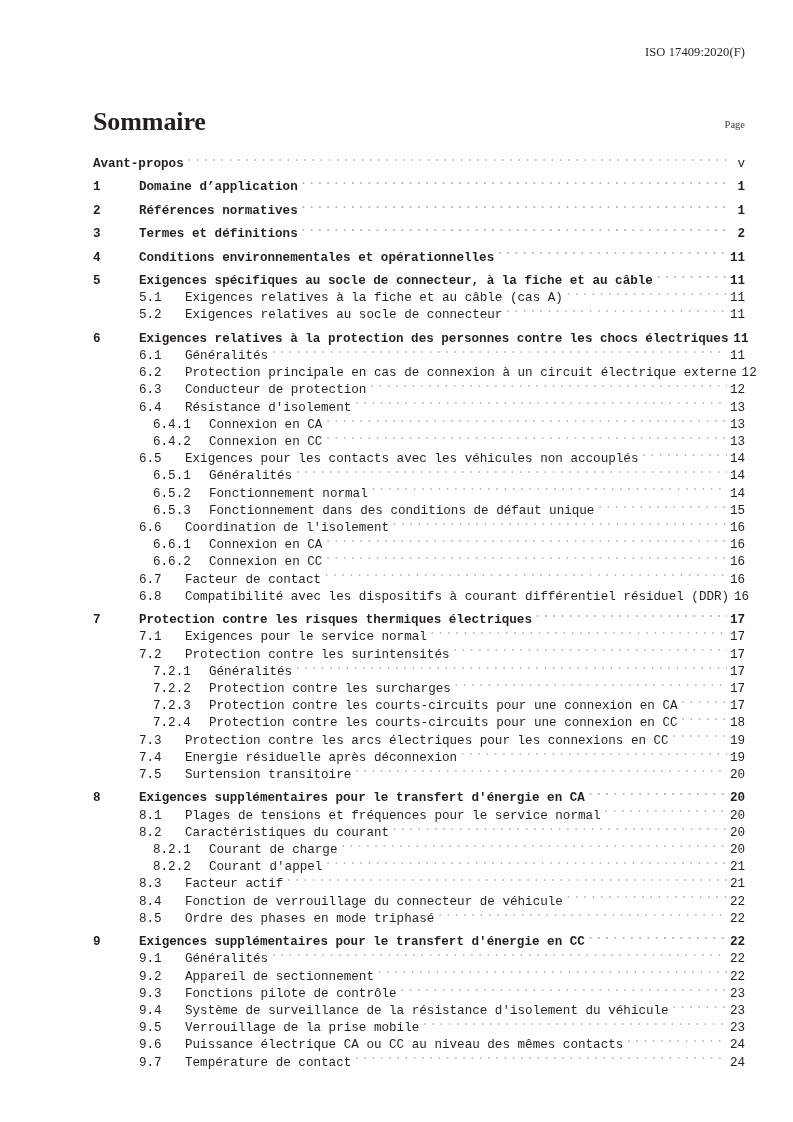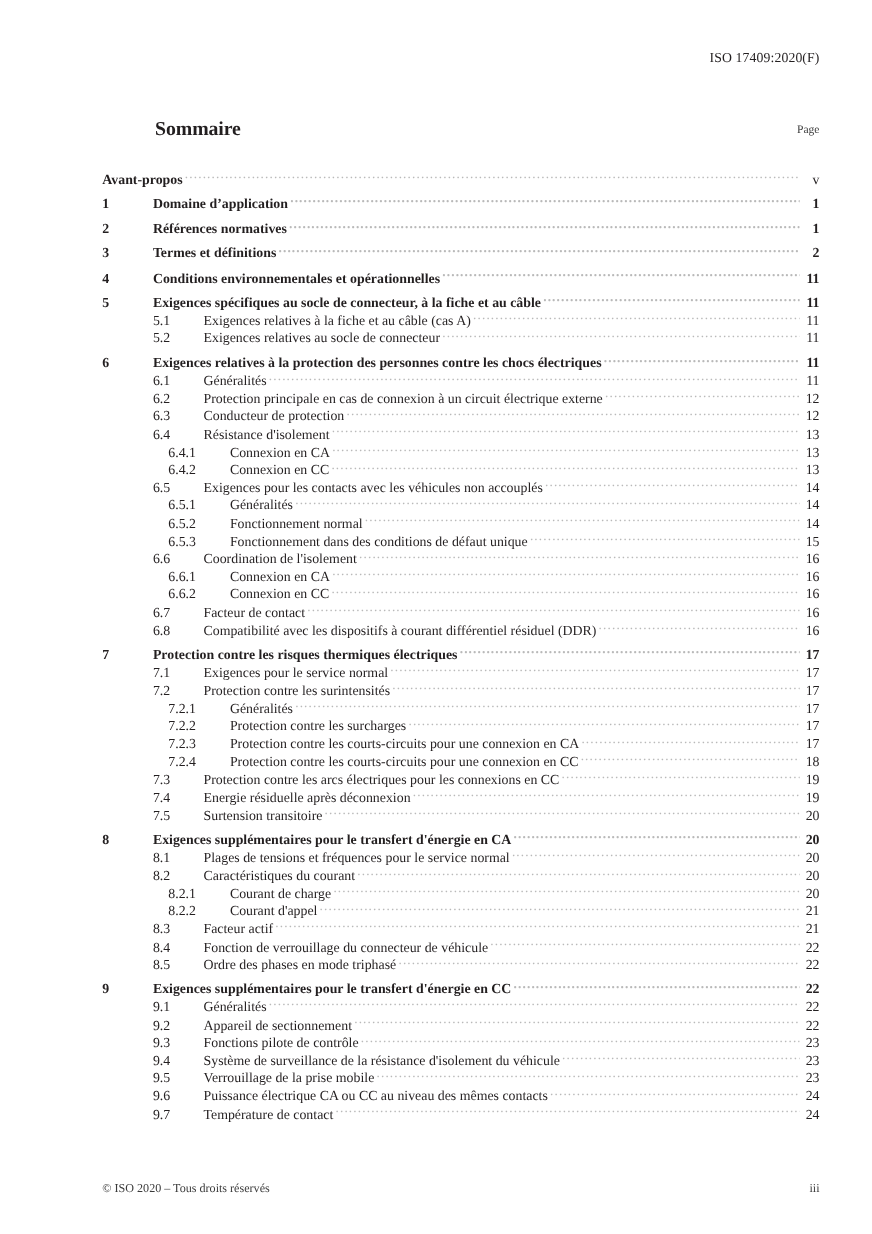--- a/index.html
+++ b/index.html
@@ -38,40 +38,40 @@
   .title-row {
     position: absolute;
     top: 107px;
     left: 93px;
     width: 652px;
     display: flex;
     align-items: baseline;
     justify-content: space-between;
   }
   .toc-title {
-    font-size: 18px;
+    font-size: 26px;
     font-weight: bold;
     letter-spacing: -0.1px;
     color: #231f20;
-    margin-left: 48px;
   }
   .page-label {
     font-size: 10.5px;
     color: #3a3a3a;
     position: relative;
     top: -2px;
     margin-left: 24px;
   }
 
   
   .toc {
     position: absolute;
     top: 155px;
     left: 93px;
     width: 652px;
+    font-family: Liberation Mono, monospace;
   }
 
   .toc-entry {
     display: flex;
     align-items: baseline;
     width: 100%;
     line-height: 15.2px;
     font-size: 12.6px;
     color: #231f20;
     white-space: nowrap;
@@ -450,18 +450,14 @@
         <span class="pageno">24</span>
       </div>
       <div class="toc-entry lvl2">
         <span class="num">9.7</span>
         <span class="label">Température de contact</span>
         <span class="leader"></span>
         <span class="pageno">24</span>
       </div>
     </div>
 
-  <div class="doc-footer">
-    <div class="footer-left">© ISO 2020 – Tous droits réservés</div>
-    <div class="footer-right">iii</div>
-  </div>
 
 </div>
 
 </body></html>

